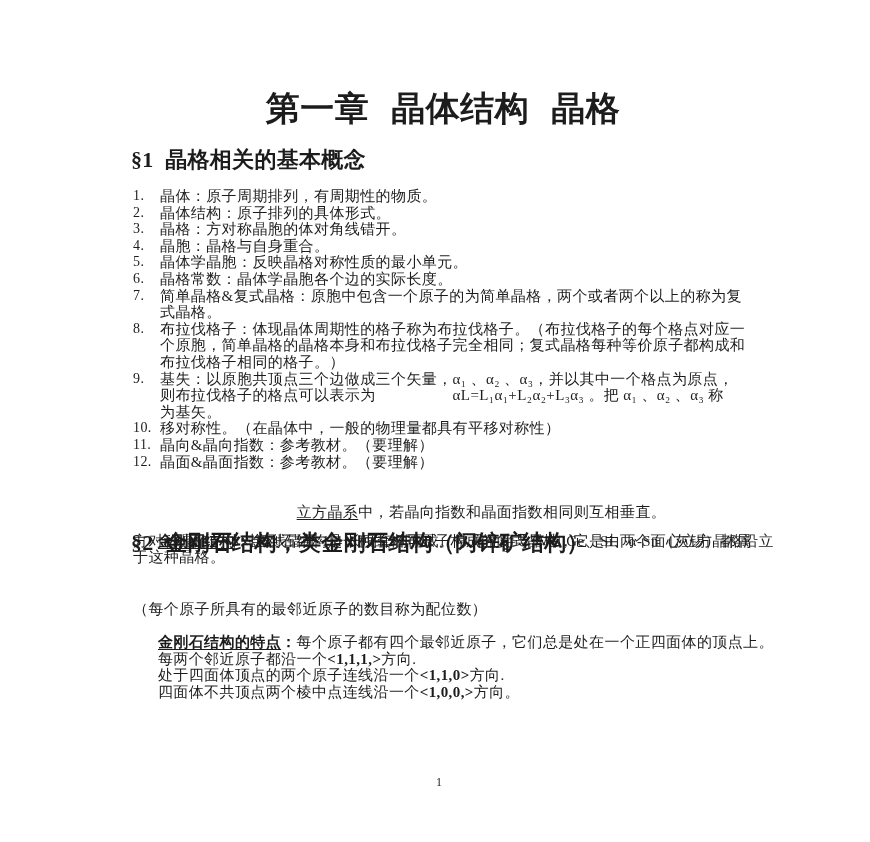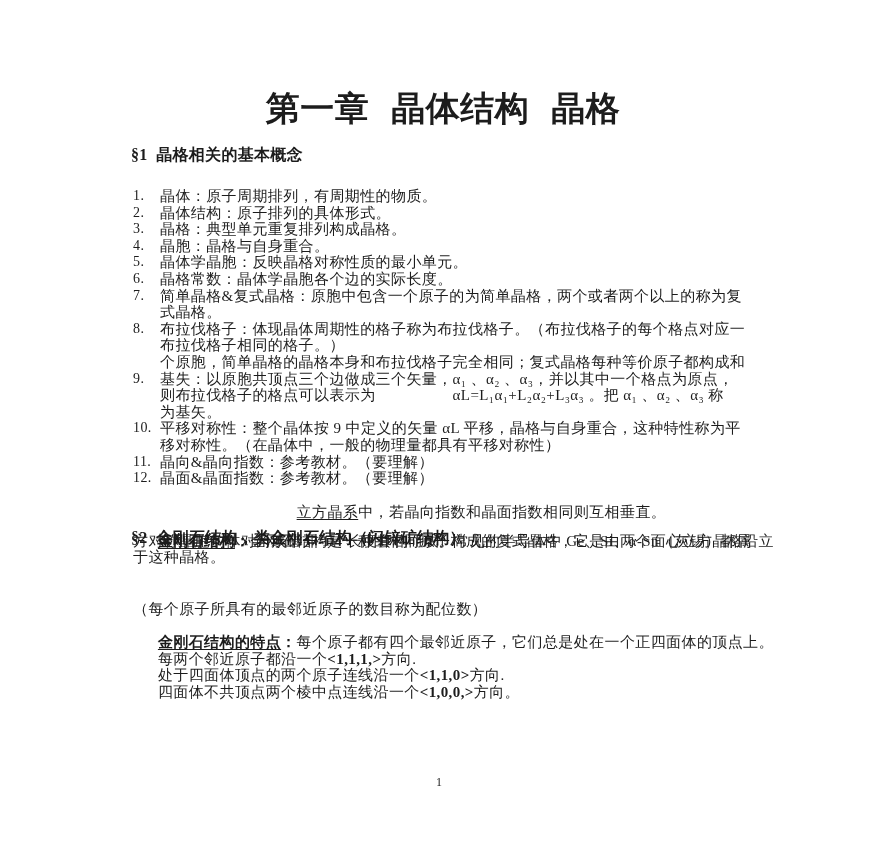--- a/index.html
+++ b/index.html
@@ -14,21 +14,21 @@
   .abs { position: absolute; }
 
   .doc-title {
     left: 133px; top: 86px; width: 620px;
     text-align: center;
     font-size: 34px; font-weight: bold;
     white-space: pre; word-spacing: 13px;
     letter-spacing: 0.5px;
   }
   .sec-heading {
-    font-size: 16px; font-weight: bold;
+    font-size: 22px; font-weight: bold;
     white-space: pre; letter-spacing: 0.3px;
   }
   .h1 { left: 131px; top: 145px; }
   .h2 { left: 131px; top: 528px; text-align: right; }
 
   .body-text { font-size: 15px; letter-spacing: 0.4px; }
   .line { height: 16.6px; line-height: 16.6px; white-space: pre; }
 
   .list { left: 133px; top: 188px; width: 625px; }
   .item { display: flex; }
@@ -77,21 +77,21 @@
     <div class="item">
       <span class="num">2.</span>
       <div class="lines">
           <div class="line">晶体结构：原子排列的具体形式。</div>
         </div>
     </div>
 
     <div class="item">
       <span class="num">3.</span>
       <div class="lines">
-          <div class="line">晶格：典型单元重复排列构成晶格。</div>
+          <div class="line">晶格：方对称晶胞的体对角线错开。</div>
         </div>
     </div>
 
     <div class="item">
       <span class="num">4.</span>
       <div class="lines">
           <div class="line">晶胞：晶格与自身重合。</div>
         </div>
     </div>
 
@@ -114,38 +114,37 @@
       <div class="lines">
         <div class="line">简单晶格&amp;复式晶格：原胞中包含一个原子的为简单晶格，两个或者两个以上的称为复</div>
         <div class="line">式晶格。</div>
       </div>
     </div>
 
     <div class="item">
       <span class="num">8.</span>
       <div class="lines">
         <div class="line">布拉伐格子：体现晶体周期性的格子称为布拉伐格子。（布拉伐格子的每个格点对应一</div>
+        <div class="line">个原胞，简单晶格的晶格本身和布拉伐格子完全相同；复式晶格每种等价原子都构成和</div>
         <div class="line">布拉伐格子相同的格子。）</div>
-        <div class="line">个原胞，简单晶格的晶格本身和布拉伐格子完全相同；复式晶格每种等价原子都构成和</div>
       </div>
     </div>
 
     <div class="item">
       <span class="num">9.</span>
       <div class="lines">
         <div class="line">基失：以原胞共顶点三个边做成三个矢量，α₁ 、α₂ 、α₃，并以其中一个格点为原点，</div>
         <div class="line">则布拉伐格子的格点可以表示为　　　　　αL=L₁α₁+L₂α₂+L₃α₃ 。把 α₁ 、α₂ 、α₃ 称</div>
         <div class="line">为基矢。</div>
       </div>
     </div>
 
     <div class="item">
       <span class="num">10.</span>
       <div class="lines">
-        <div class="line">平移对称性：整个晶体按 9 中定义的矢量 αL 平移，晶格与自身重合，这种特性称为平</div>
         <div class="line">移对称性。（在晶体中，一般的物理量都具有平移对称性）</div>
       </div>
     </div>
 
     <div class="item">
       <span class="num">11.</span>
       <div class="lines">
           <div class="line">晶向&amp;晶向指数：参考教材。（要理解）</div>
         </div>
     </div>

